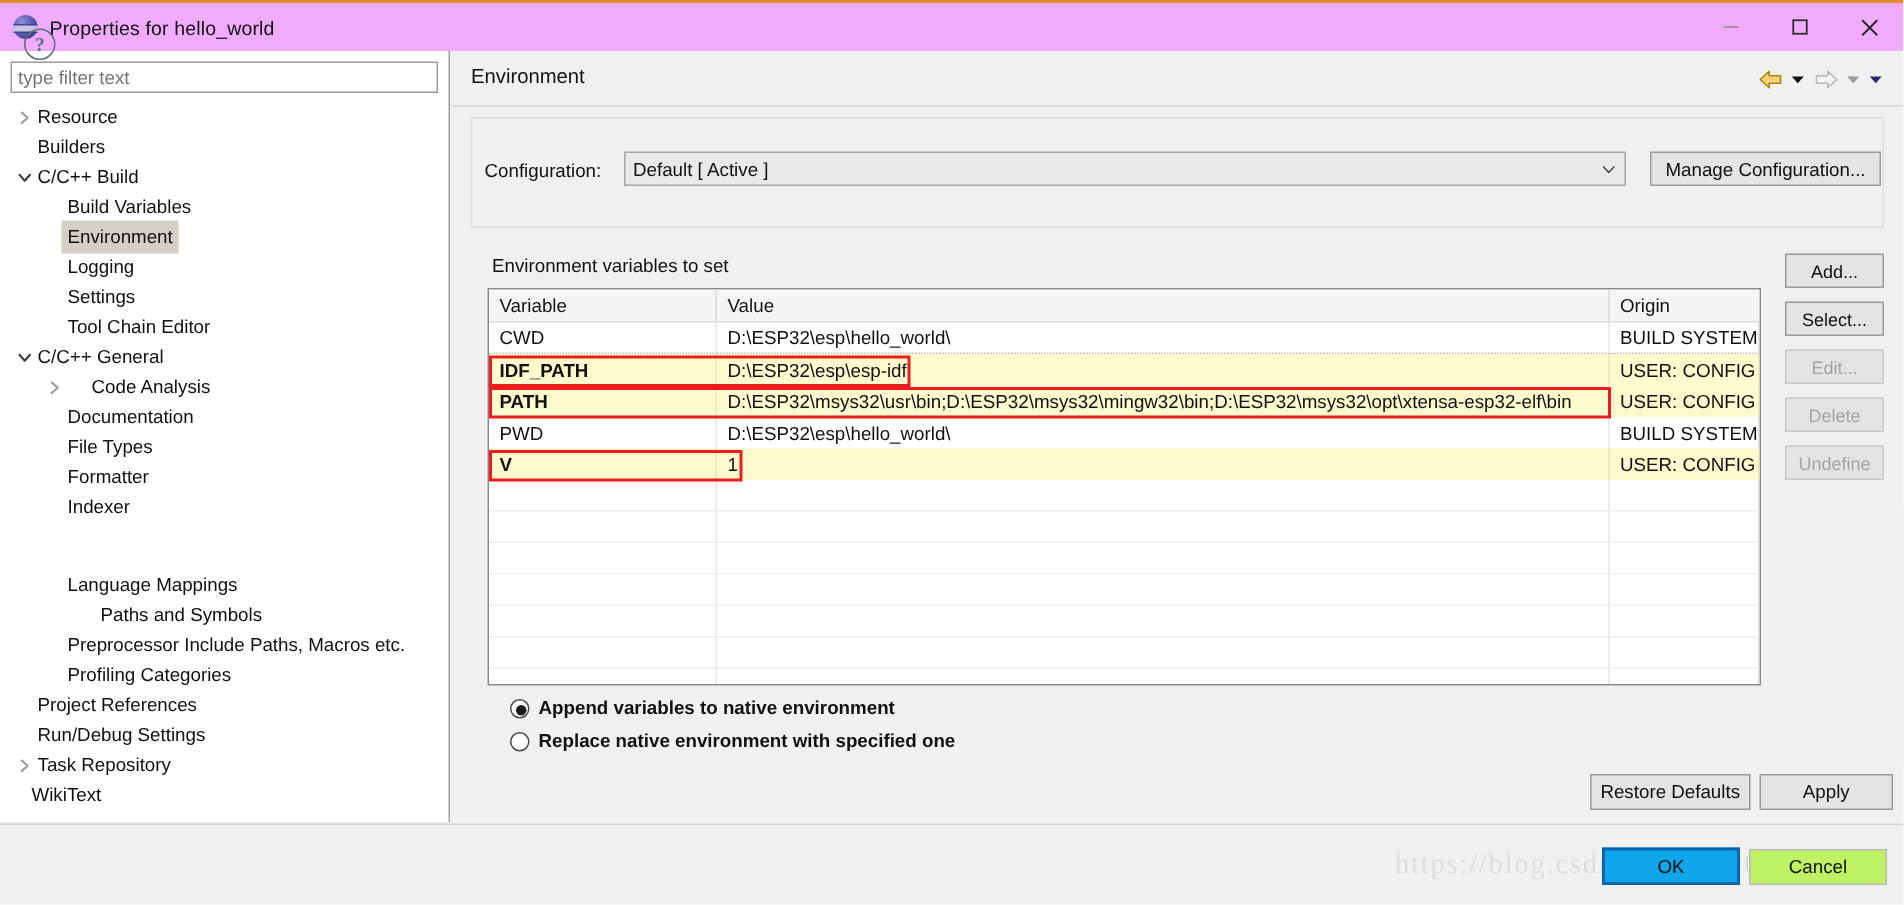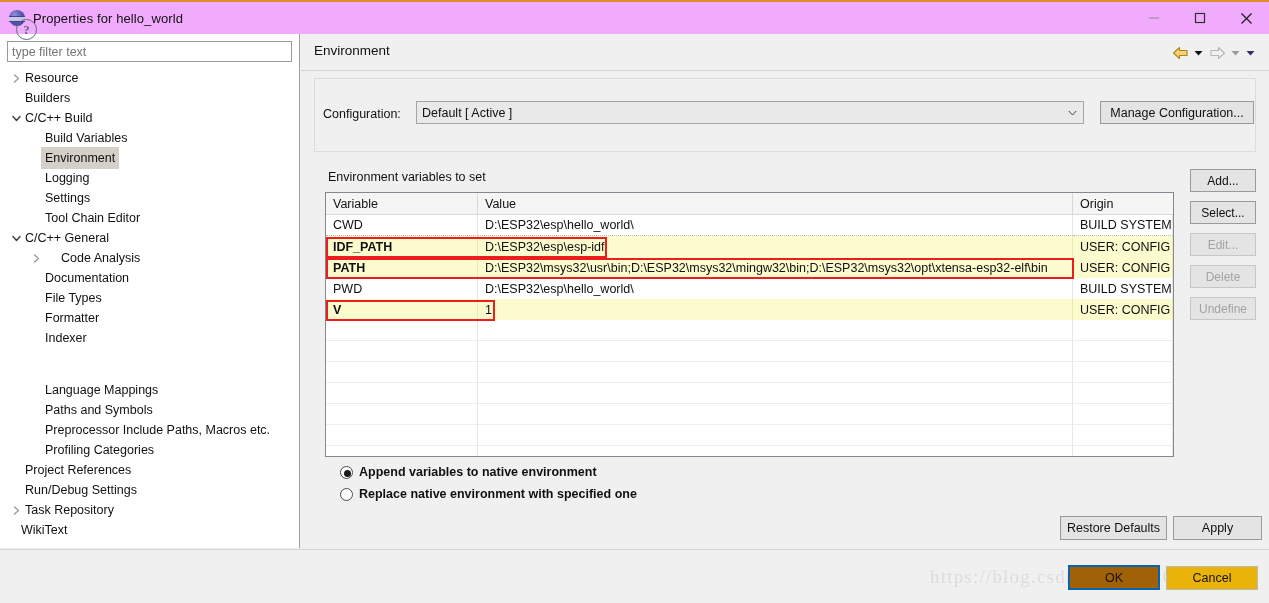--- a/index.html
+++ b/index.html
@@ -288,30 +288,30 @@
     border-radius: 50%;
     border: 1.5px solid #5b6b80;
     color: #5b6b80;
     font-size: 13px; font-weight: bold;
     display: flex; align-items: center; justify-content: center;
     font-family: "Liberation Serif", serif;
   }
   .ok-btn {
     position: absolute; left: 1068px; top: 563px;
     width: 92px; height: 25px;
-    background: #a16207;
+    background: #0ea5e9;
     border: 2px solid #0a64ad;
     font-size: 12.5px; color: #101010;
     display: flex; align-items: center; justify-content: center;
     cursor: default; z-index: 3;
   }
   .cancel-btn {
     position: absolute; left: 1166px; top: 564px;
     width: 92px; height: 24px;
-    background: #eab308;
+    background: #bef264;
     border: 1px solid #b9b9b9;
     font-size: 12.5px; color: #101010;
     display: flex; align-items: center; justify-content: center;
     cursor: default; z-index: 3;
   }
   .watermark {
     position: absolute; left: 930px; top: 564px;
     font-family: "Liberation Serif", serif;
     font-size: 19px;
     color: #dcdcdc;
@@ -421,21 +421,21 @@
           <span class="tree-label">Formatter</span>
         </div>
         <div class="tree-item" style="padding-left: 30px;">
           <span class="tw"></span>
           <span class="tree-label">Indexer</span>
         </div>
         <div class="tree-item" style="padding-left: 30px; margin-top: 32px;">
           <span class="tw"></span>
           <span class="tree-label">Language Mappings</span>
         </div>
-        <div class="tree-item" style="padding-left: 30px;">
+        <div class="tree-item" style="padding-left: 16px; gap: 36px;">
           <span class="tw"></span>
           <span class="tree-label">Paths and Symbols</span>
         </div>
         <div class="tree-item" style="padding-left: 30px;">
           <span class="tw"></span>
           <span class="tree-label">Preprocessor Include Paths, Macros etc.</span>
         </div>
         <div class="tree-item" style="padding-left: 30px;">
           <span class="tw"></span>
           <span class="tree-label">Profiling Categories</span>

